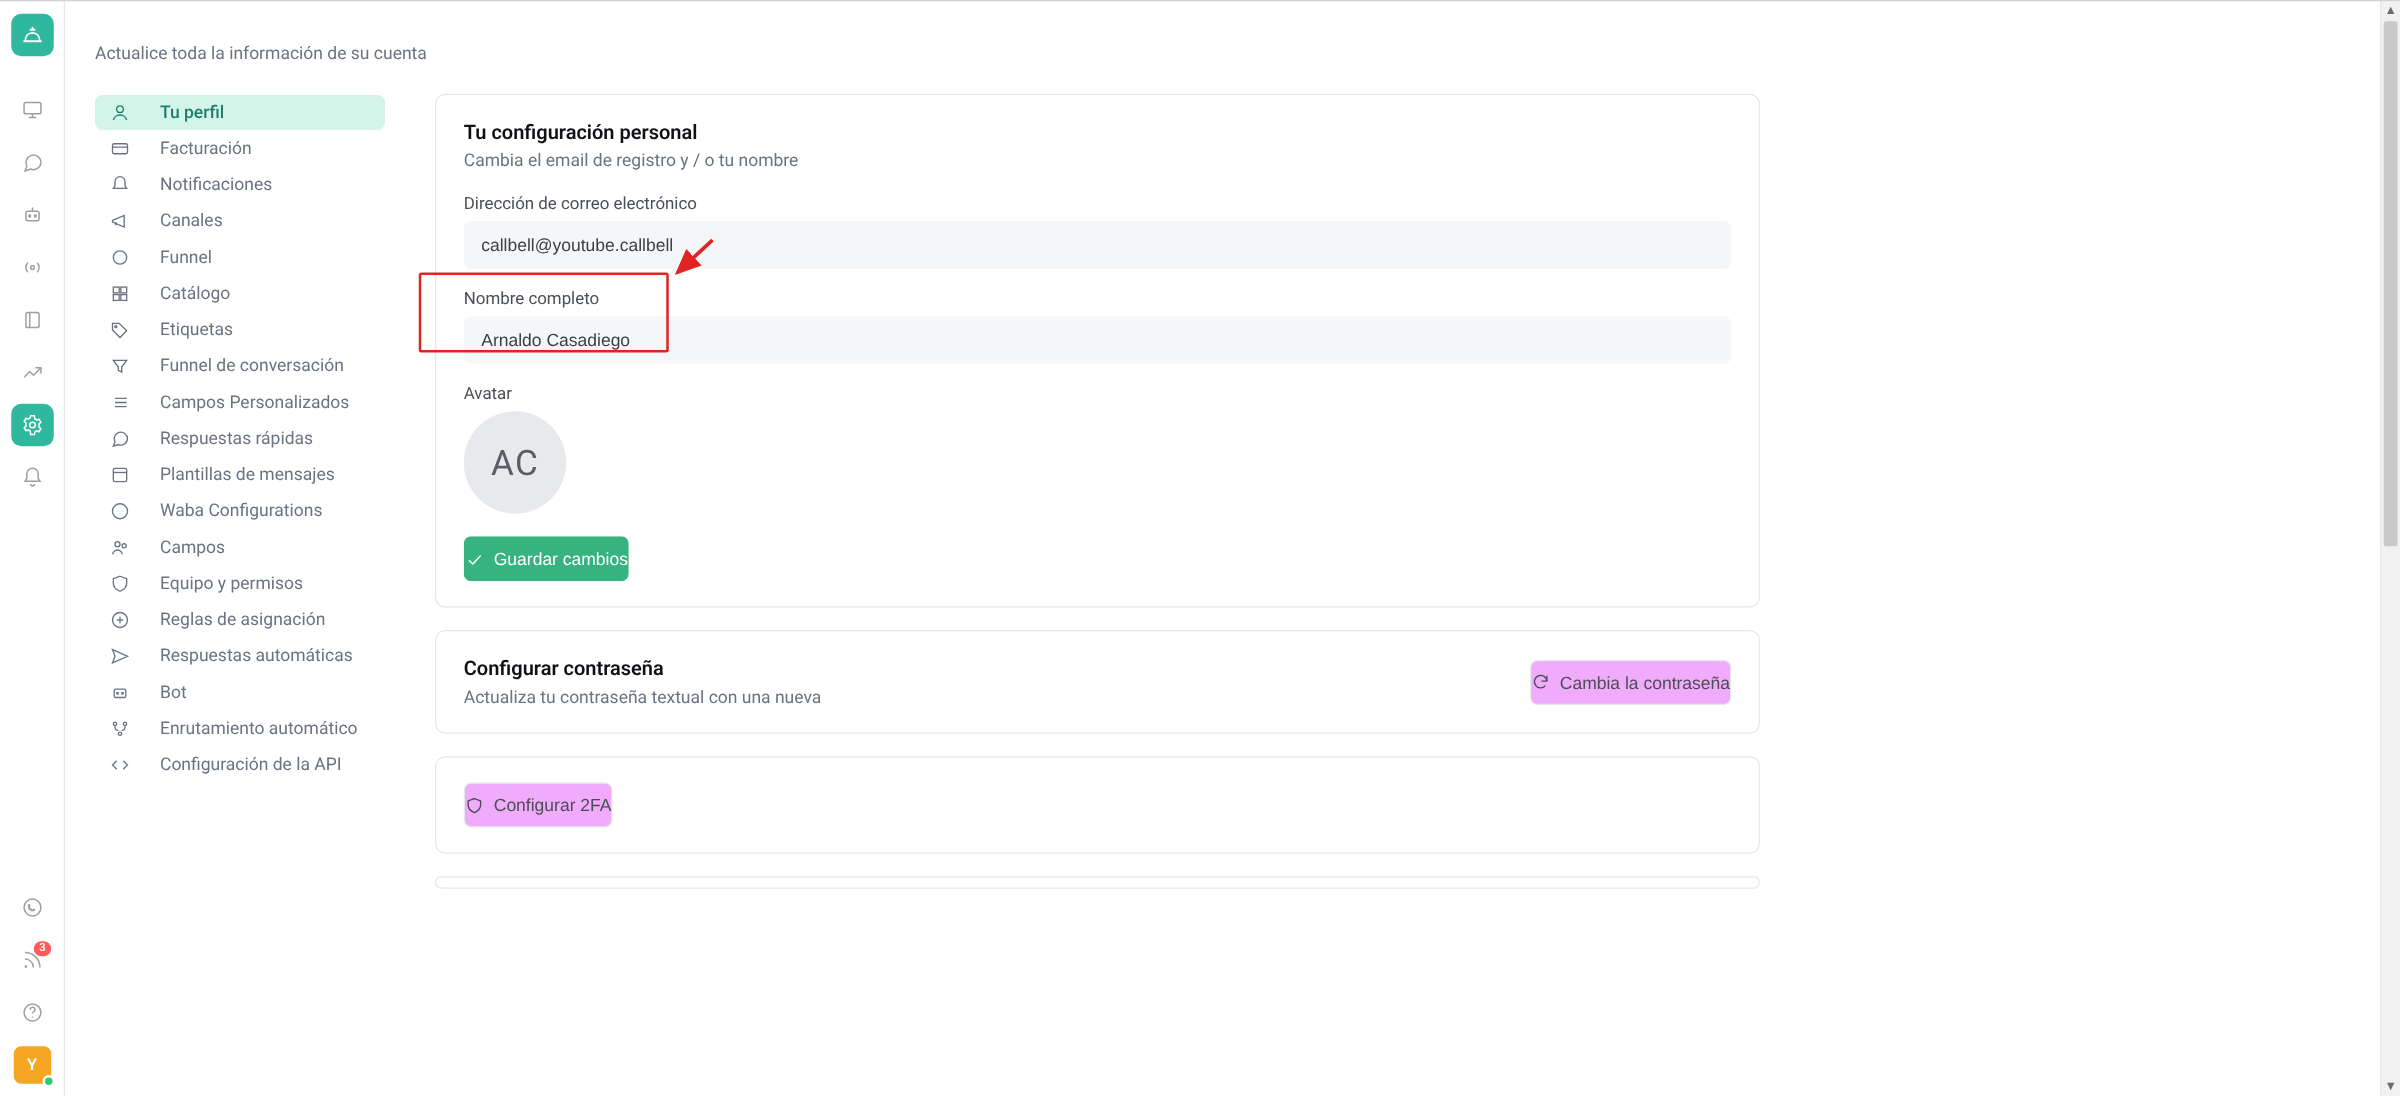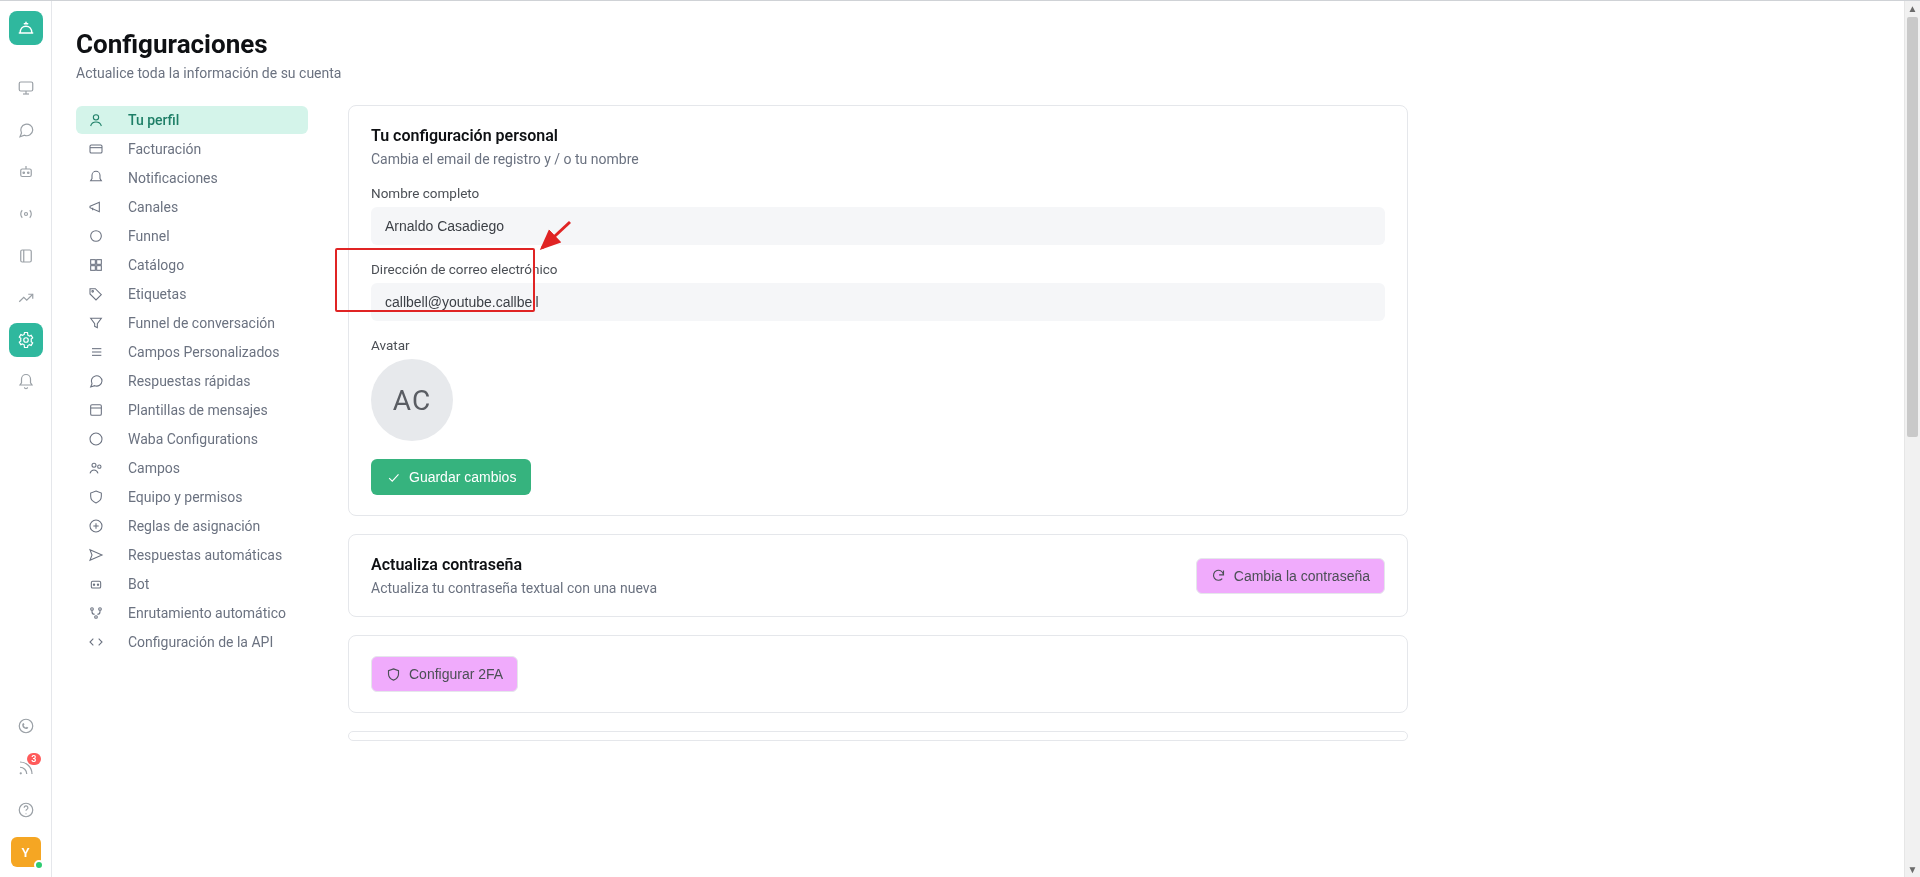--- a/index.html
+++ b/index.html
@@ -101,21 +101,21 @@
   }
   .field-wrap{margin-bottom:16px}
 
   .avatar-block{margin-top:4px;margin-bottom:18px}
   .avatar-big{
     width:82px;height:82px;border-radius:50%;background:#e7e9ec;color:#5a5d63;
     display:flex;align-items:center;justify-content:center;font-size:28px;letter-spacing:1px;
   }
 
   .btn{
-    display:inline-flex;align-items:center;gap:8px;border-radius:6px;padding:9px 14px;border:1px solid transparent;
+    display:inline-flex;align-items:center;gap:8px;border-radius:6px;padding:9px 0;border:1px solid transparent;
     font-size:14px;cursor:pointer;background:#fff;
   }
   .btn.primary{background:var(--teal-btn);color:#fff}
   .btn.primary svg{stroke:#fff}
   .btn.outline{border-color:var(--border);color:#4b4f55;background:#f0abfc}
   .btn svg{width:15px;height:15px;stroke:#4b4f55;fill:none;stroke-width:1.8}
 
   
   .hl{position:relative}
   .hl .box{
@@ -226,21 +226,20 @@
       </svg>
     </div>
   <div class="avatar">
     <span>Y</span>
     <span class="presence"></span>
   </div>
 </div>
 
 <div class="main">
   <div class="page-header">
-    <h1>Configuraciones</h1>
     <p>Actualice toda la información de su cuenta</p>
   </div>
 
   <div class="layout">
 
     <div class="nav">
       <div class="item active">
         <span class="nicon">
             <svg viewBox="0 0 24 24">
               <circle cx="12" cy="8" r="4"></circle>
@@ -413,28 +412,28 @@
         <span class="lbl">Configuración de la API</span>
       </div>
     </div>
 
     <div class="content">
 
       <div class="card hl">
         <h3>Tu configuración personal</h3>
         <p class="sub">Cambia el email de registro y / o tu nombre</p>
 
+        <div class="field-wrap">
+          <div class="field-label">Dirección de correo electrónico</div>
+          <input class="field" value="callbell@youtube.callbell" style="">
+        </div>
+
         <div class="field-wrap" id="name-block">
           <div class="field-label">Nombre completo</div>
           <input class="field" value="Arnaldo Casadiego" style="">
-        </div>
-
-        <div class="field-wrap">
-          <div class="field-label">Dirección de correo electrónico</div>
-          <input class="field" value="callbell@youtube.callbell" style="">
         </div>
 
         <div class="field-label">Avatar</div>
         <div class="avatar-block">
           <div class="avatar-big">
             <span>AC</span>
           </div>
         </div>
 
         <button class="btn primary">
@@ -452,21 +451,21 @@
                 <path d="M0 0 L7 3 L0 6 z" fill="#e02424"></path>
               </marker>
             </defs>
           <line x1="36" y1="4" x2="8" y2="30" stroke="#e02424" stroke-width="3" marker-end="url(#ah)"></line>
         </svg>
       </div>
 
       <div class="card">
         <div class="card-row">
           <div class="texts">
-            <h3>Actualiza contraseña</h3>
+            <h3>Configurar contraseña</h3>
             <p class="sub">Actualiza tu contraseña textual con una nueva</p>
           </div>
           <button class="btn outline">
             <svg viewBox="0 0 24 24">
                 <path d="M20 11A8 8 0 1 0 18 17"></path>
                 <polyline points="20 4 20 11 13 11"></polyline>
               </svg>
             <span>Cambia la contraseña</span>
           </button>
         </div>

